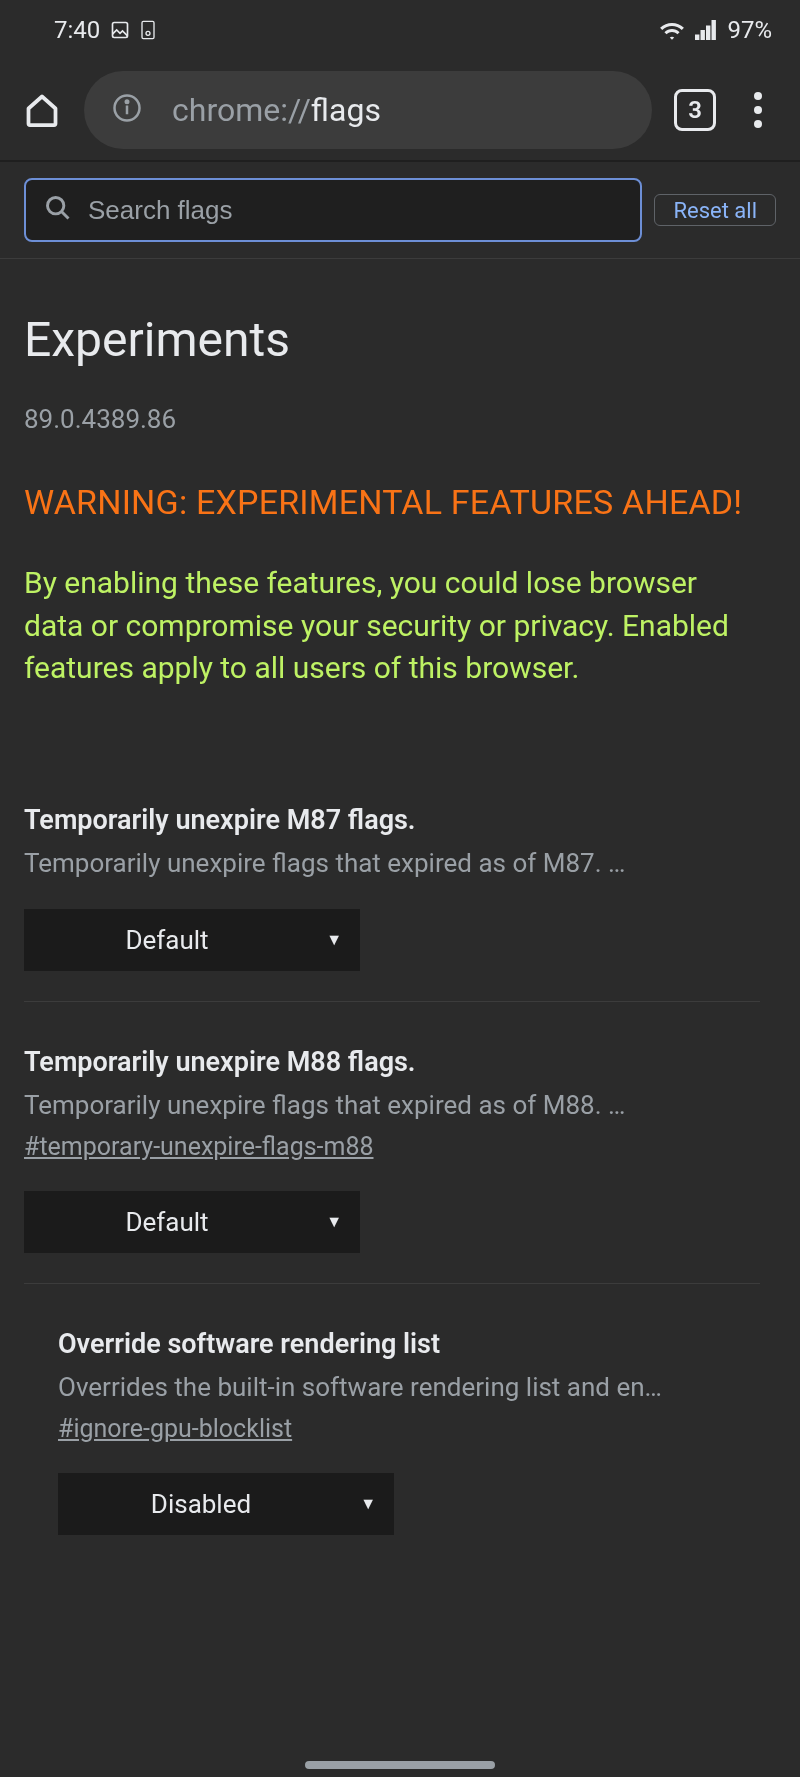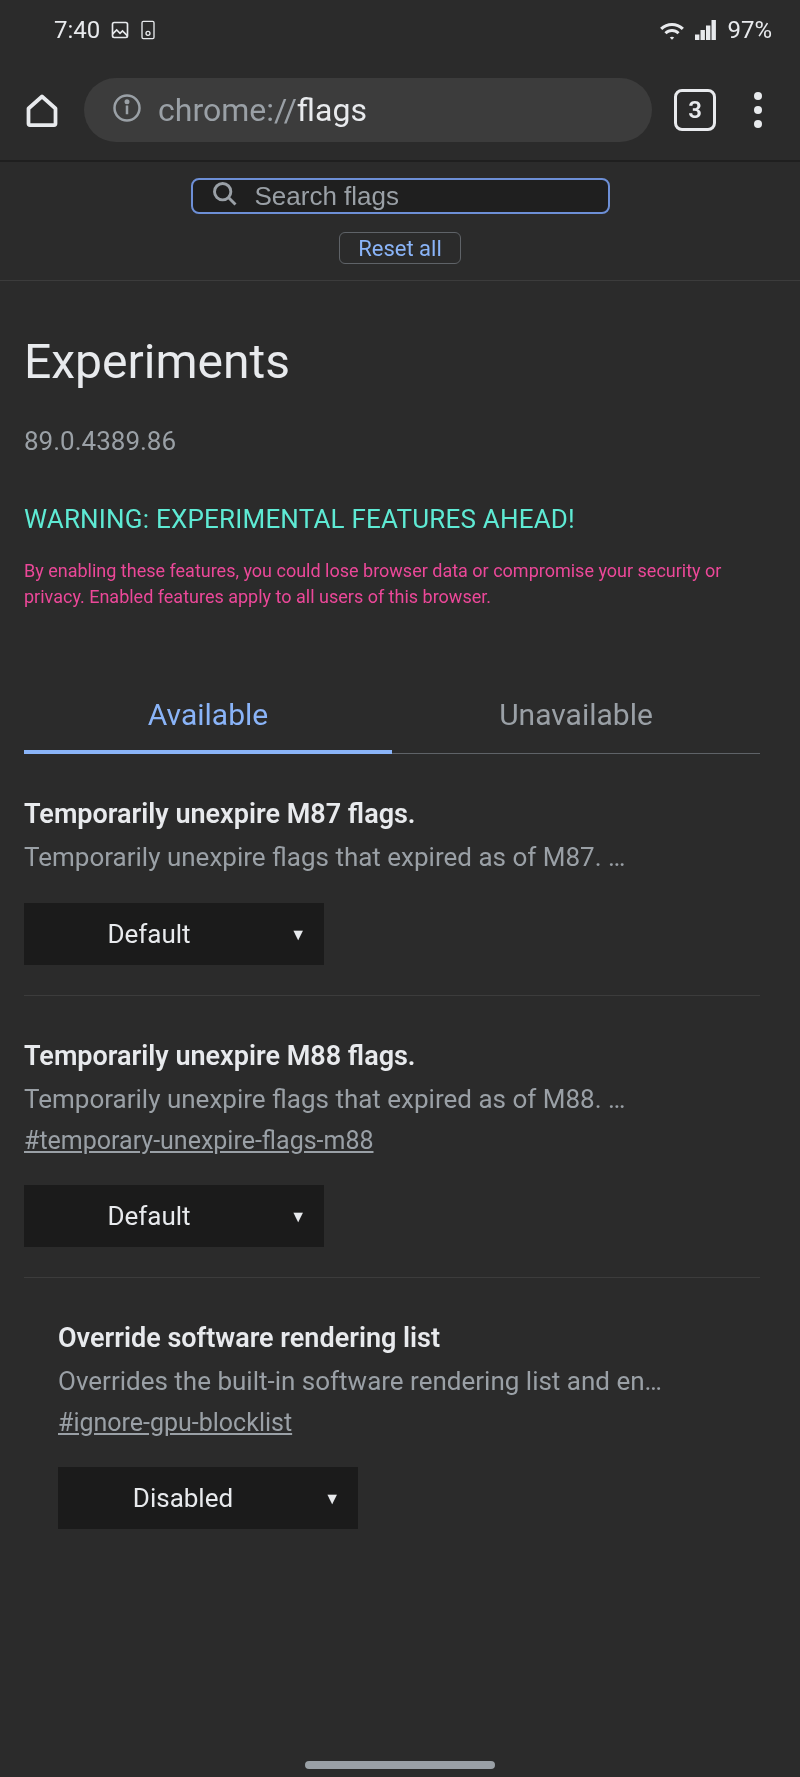--- a/index.html
+++ b/index.html
@@ -30,48 +30,47 @@
     height: 102px;
     display: flex;
     align-items: center;
     padding: 0 22px;
     gap: 22px;
     border-bottom: 2px solid #1f1f1f;
   }
   .home-btn { width: 40px; height: 40px; display: flex; align-items: center; justify-content: center; }
   .url-pill {
     flex: 1;
-    height: 64px;
+    height: 78px;
     background: #3c3c3c;
     border-radius: 40px;
     display: flex;
     align-items: center;
     padding: 0 28px;
-    gap: 16px;
+    gap: 30px;
   }
   .url-text { font-size: 32px; color: #9aa0a6; }
   .url-text .highlight { color: #e8eaed; }
   .tab-count {
     width: 42px; height: 42px;
     border: 3px solid #e8eaed;
     border-radius: 8px;
     display: flex; align-items: center; justify-content: center;
     font-size: 24px; font-weight: 600;
   }
   .overflow-menu { width: 40px; display: flex; flex-direction: column; align-items: center; gap: 6px; }
   .overflow-menu .dot { width: 8px; height: 8px; background: #e8eaed; border-radius: 50%; }
 
   
   .search-row {
     display: flex;
     align-items: center;
     padding: 16px 24px;
-    gap: 18px;
+    gap: 12px;
     border-bottom: 1px solid #3c3c3c;
-    flex-direction: column;
   }
   .search-box {
     flex: 1;
     height: 64px;
     background: #1f1f1f;
     border: 2px solid #6d8fd6;
     border-radius: 8px;
     display: flex;
     align-items: center;
     padding: 0 18px;
@@ -94,22 +93,22 @@
     border-radius: 6px;
     color: #8ab4f8;
     font-size: 22px;
     display: flex; align-items: center;
   }
 
   
   .content { padding: 52px 40px 0 24px; }
   .page-title { font-size: 48px; font-weight: 400; margin-bottom: 36px; }
   .version { font-size: 26px; color: #9aa0a6; margin-bottom: 48px; }
-  .warning { font-size: 26px; color: #5eead4; margin-bottom: 24px; letter-spacing: 0.2px; }
-  .body-text { font-size: 18px; line-height: 1.42; color: #ec4899; margin-bottom: 70px; }
+  .warning { font-size: 34px; color: #f97316; margin-bottom: 40px; letter-spacing: 0.2px; }
+  .body-text { font-size: 30px; line-height: 1.42; color: #bef264; margin-bottom: 70px; }
 
   
   .tabs { display: flex; border-bottom: 1px solid #5f6368; }
   .tab {
     flex: 1;
     text-align: center;
     padding: 18px 0;
     font-size: 30px;
     color: #9aa0a6;
   }
@@ -122,21 +121,21 @@
   
   .flag {
     padding: 44px 0 30px 0;
     border-bottom: 1px solid #3c3c3c;
   }
   .flag:last-child { border-bottom: none; margin-left: 34px; }
   .flag-title { font-size: 27px; font-weight: 600; margin-bottom: 12px; }
   .flag-desc { font-size: 26px; color: #9aa0a6; margin-bottom: 12px; white-space: nowrap; overflow: hidden; text-overflow: ellipsis; }
   .flag-hash { font-size: 25px; color: #9aa0a6; text-decoration: underline; margin-bottom: 30px; display: inline-block; }
   .flag-select {
-    width: 300px;
+    width: 336px;
     height: 62px;
     background: #1b1b1b;
     color: #e8eaed;
     border: none;
     padding: 0 50px 0 0;
     font-size: 26px;
     text-align: center;
     position: relative;
     display: flex;
     align-items: center;
@@ -238,28 +237,20 @@
     <span>Reset all</span>
   </div>
 </div>
 
 <div class="content">
   <h1 class="page-title">Experiments</h1>
   <div class="version">89.0.4389.86</div>
   <div class="warning">WARNING: EXPERIMENTAL FEATURES AHEAD!</div>
   <div class="body-text">By enabling these features, you could lose browser data or compromise your security or privacy. Enabled features apply to all users of this browser.</div>
 
-  <div class="tabs">
-    <div class="tab active">
-      <span>Available</span>
-    </div>
-    <div class="tab">
-      <span>Unavailable</span>
-    </div>
-  </div>
 
   <div class="flag">
     <div class="flag-title">Temporarily unexpire M87 flags.</div>
     <div class="flag-desc">Temporarily unexpire flags that expired as of M87. …</div>
     <br>
     <div class="flag-select">
       <span>Default</span>
     </div>
   </div>
 

